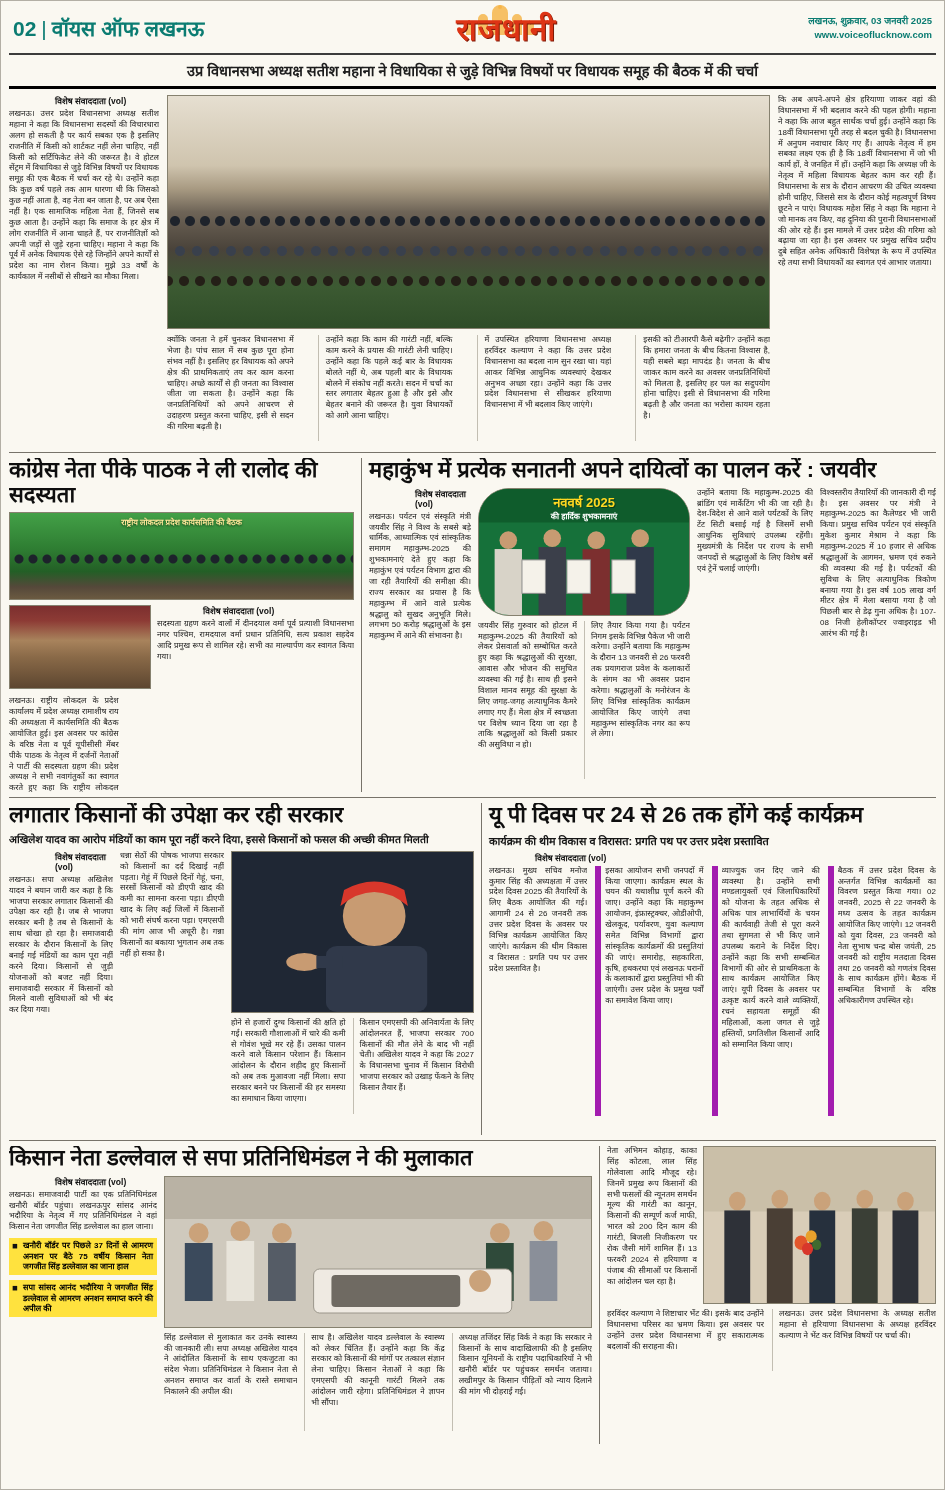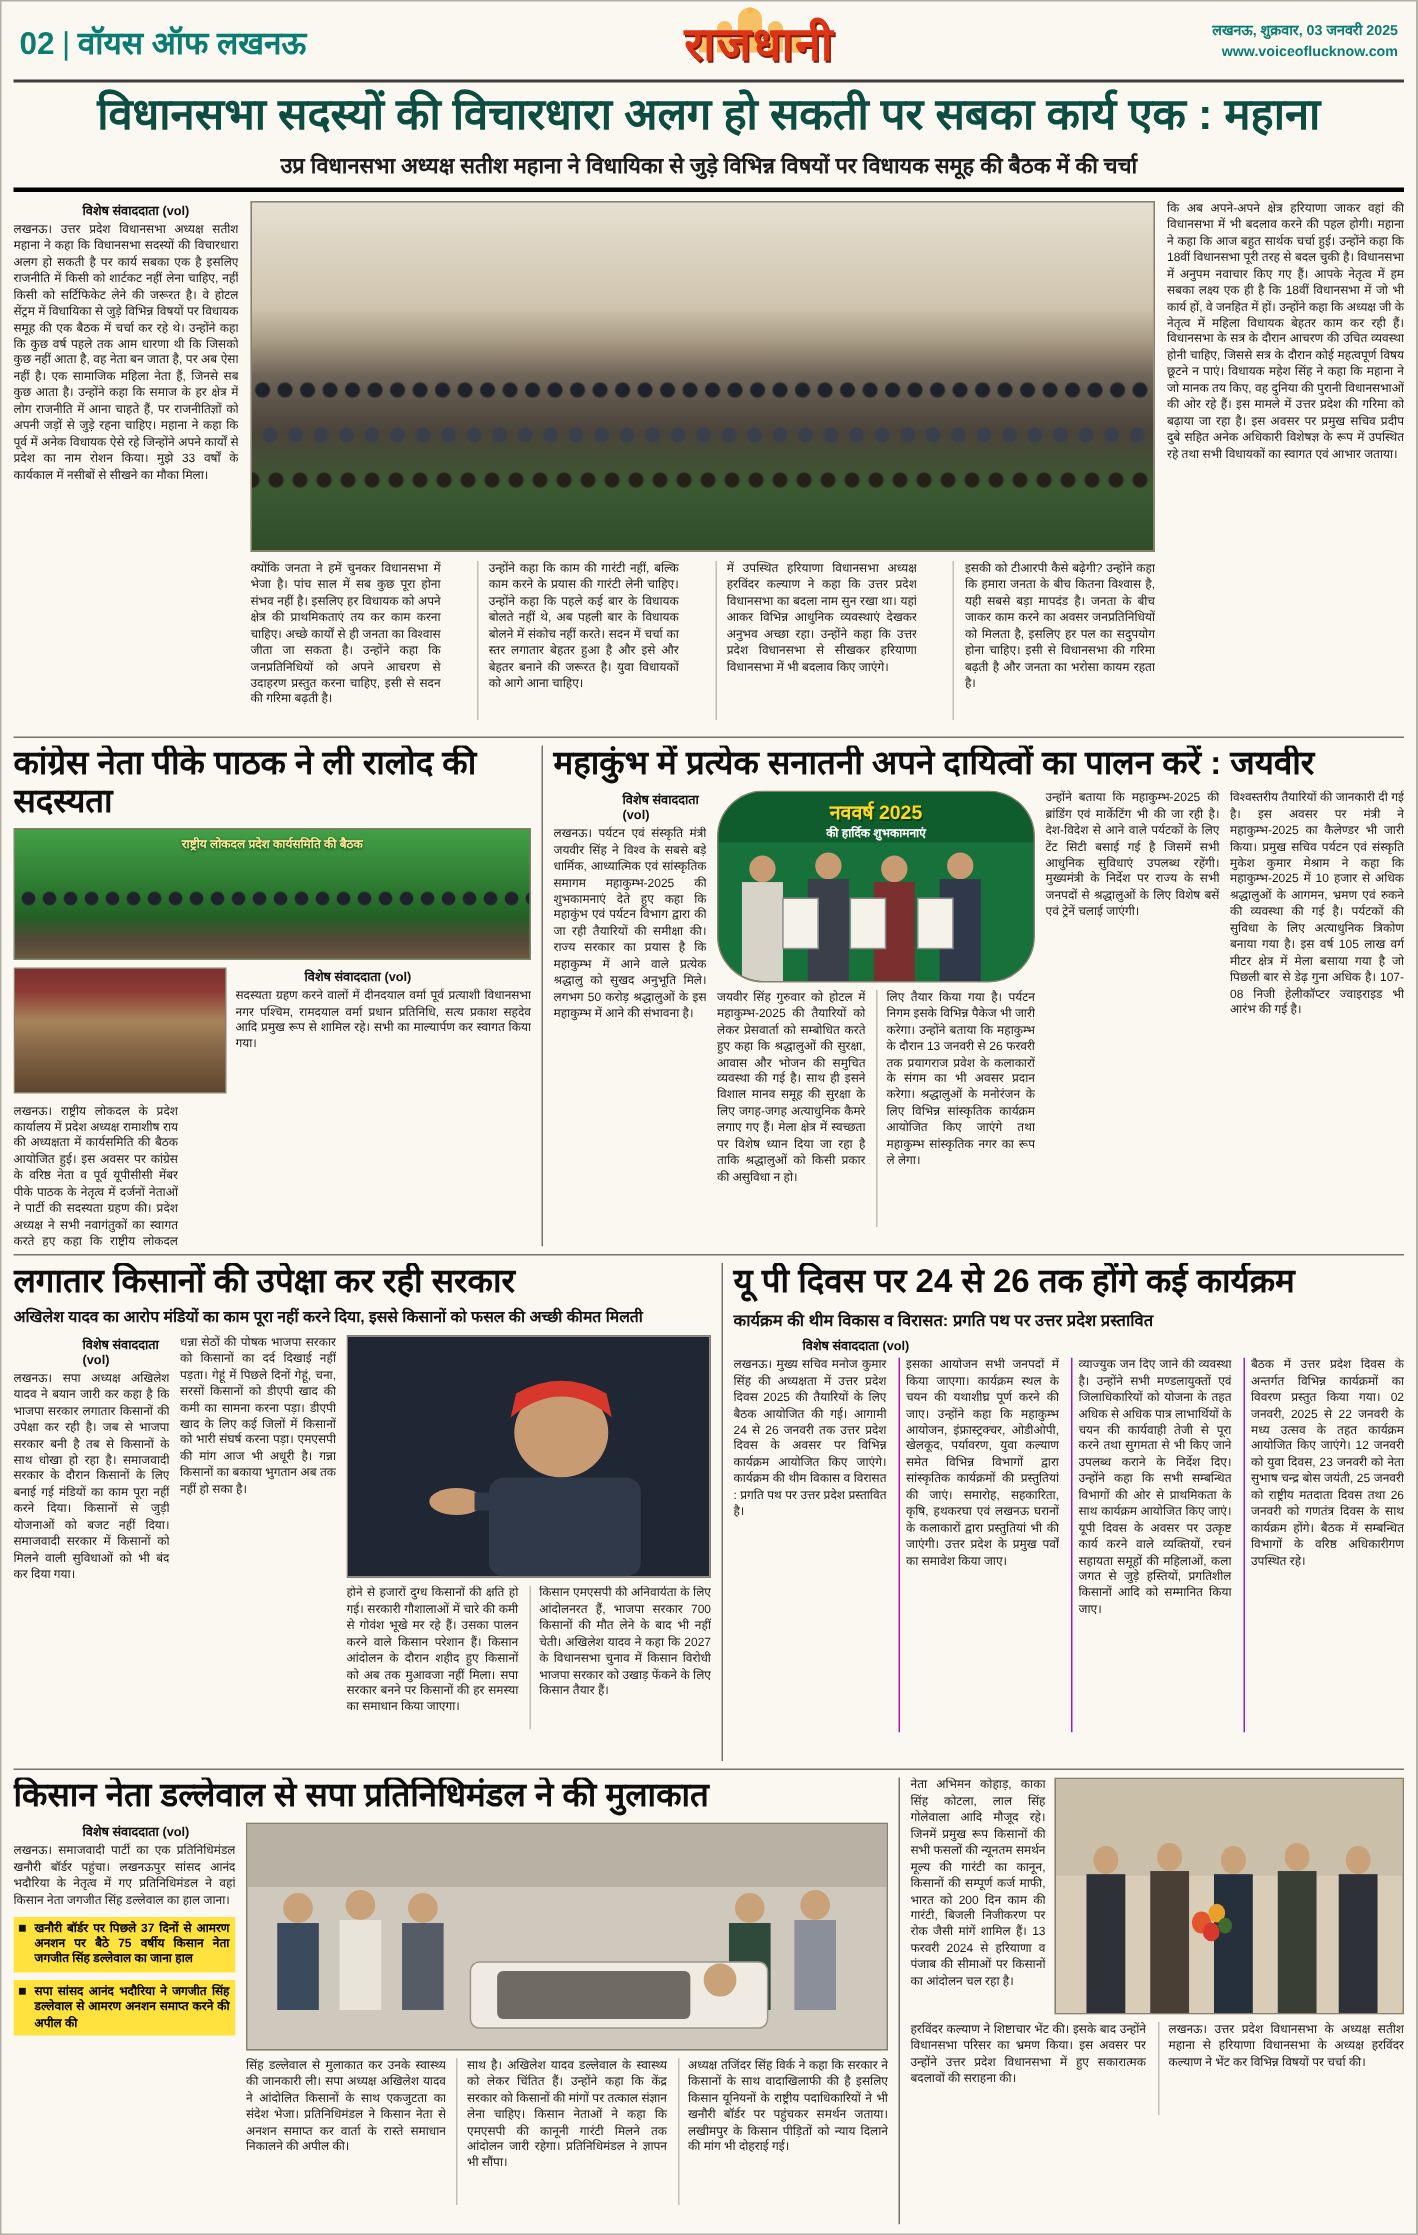--- a/index.html
+++ b/index.html
@@ -89,21 +89,21 @@
   .kisan-grid { display:grid; grid-template-columns:104px 104px 1fr; gap:7px; height:268px; overflow:hidden; }
   .kisan-grid > div { overflow:hidden; }
   .akh-photo { height:162px; }
   .k-under { display:flex; gap:7px; margin-top:5px; height:96px; overflow:hidden; }
   .k-under p { flex:1; border-left:1px solid #c2beb2; padding-left:6px; }
   .k-under p:first-child { border-left:none; padding-left:0; }
 
   
   .u-subhead { font-size:11px; font-weight:bold; color:#161616; margin-bottom:4px; }
   .u-cols { display:flex; gap:8px; height:250px; overflow:hidden; }
-  .u-cols .ucol { flex:1; border-left:1px solid #a21caf; padding-left:4px; overflow:hidden; }
+  .u-cols .ucol { flex:1; border-left:6px solid #a21caf; padding-left:4px; overflow:hidden; }
   .u-cols .ucol:first-child { border-left:none; padding-left:0; }
 
   
   .d-head { font-size:20px; }
   .d-grid { display:grid; grid-template-columns:148px 1fr; gap:7px; height:262px; overflow:hidden; }
   .d-left { overflow:hidden; }
   .hl { background:#ffe23e; padding:3px 4px 3px 14px; position:relative; font-size:8px; font-weight:bold;
         margin:5px 0; line-height:1.3; text-align:justify; }
   .hl::before { content:"◼"; position:absolute; left:3px; top:3px; font-size:7px; color:#111; }
   .d-photo { height:152px; background:#cfc9bd; }
@@ -139,21 +139,20 @@
       <span class="logo-text">राजधानी</span>
     </div>
     <div class="edition">
       <div>लखनऊ, शुक्रवार, 03 जनवरी 2025</div>
       <div>www.voiceoflucknow.com</div>
     </div>
   </header>
   <div class="head-rule"></div>
 
   <section>
-    <h1 class="lead-headline">विधानसभा सदस्यों की विचारधारा अलग हो सकती पर सबका कार्य एक : महाना</h1>
     <div class="lead-subhead">उप्र विधानसभा अध्यक्ष सतीश महाना ने विधायिका से जुड़े विभिन्न विषयों पर विधायक समूह की बैठक में की चर्चा</div>
     <div class="lead-grid">
       <div class="lead-col">
         <div class="byline">विशेष संवाददाता (vol)</div>
         <p class="bodytext">लखनऊ। उत्तर प्रदेश विधानसभा अध्यक्ष सतीश महाना ने कहा कि विधानसभा सदस्यों की विचारधारा अलग हो सकती है पर कार्य सबका एक है इसलिए राजनीति में किसी को शार्टकट नहीं लेना चाहिए, नहीं किसी को सर्टिफिकेट लेने की जरूरत है। वे होटल सेंट्रम में विधायिका से जुड़े विभिन्न विषयों पर विधायक समूह की एक बैठक में चर्चा कर रहे थे। उन्होंने कहा कि कुछ वर्ष पहले तक आम धारणा थी कि जिसको कुछ नहीं आता है, वह नेता बन जाता है, पर अब ऐसा नहीं है। एक सामाजिक महिला नेता हैं, जिनसे सब कुछ आता है। उन्होंने कहा कि समाज के हर क्षेत्र में लोग राजनीति में आना चाहते हैं, पर राजनीतिज्ञों को अपनी जड़ों से जुड़े रहना चाहिए। महाना ने कहा कि पूर्व में अनेक विधायक ऐसे रहे जिन्होंने अपने कार्यों से प्रदेश का नाम रोशन किया। मुझे 33 वर्षों के कार्यकाल में नसीबों से सीखने का मौका मिला।</p>
       </div>
       <div>
         <div class="photo photo-main"></div>
         <div class="lead-under">
           <p class="bodytext">क्योंकि जनता ने हमें चुनकर विधानसभा में भेजा है। पांच साल में सब कुछ पूरा होना संभव नहीं है। इसलिए हर विधायक को अपने क्षेत्र की प्राथमिकताएं तय कर काम करना चाहिए। अच्छे कार्यों से ही जनता का विश्वास जीता जा सकता है। उन्होंने कहा कि जनप्रतिनिधियों को अपने आचरण से उदाहरण प्रस्तुत करना चाहिए, इसी से सदन की गरिमा बढ़ती है।</p>

